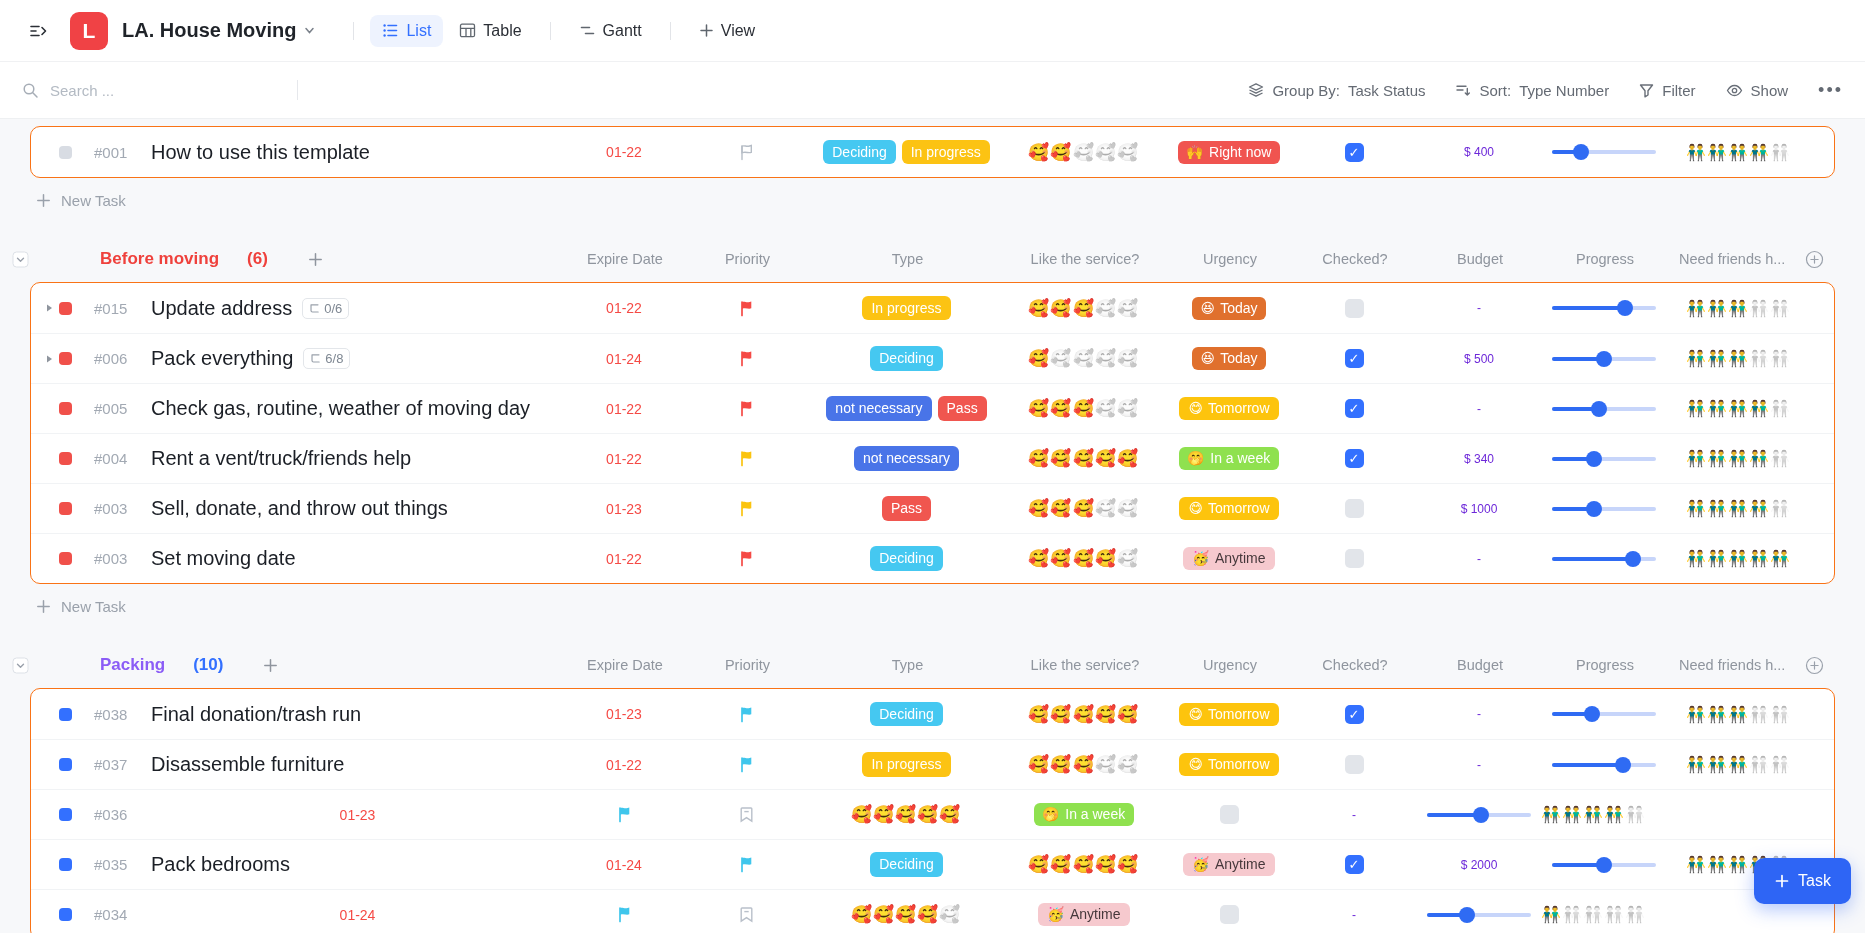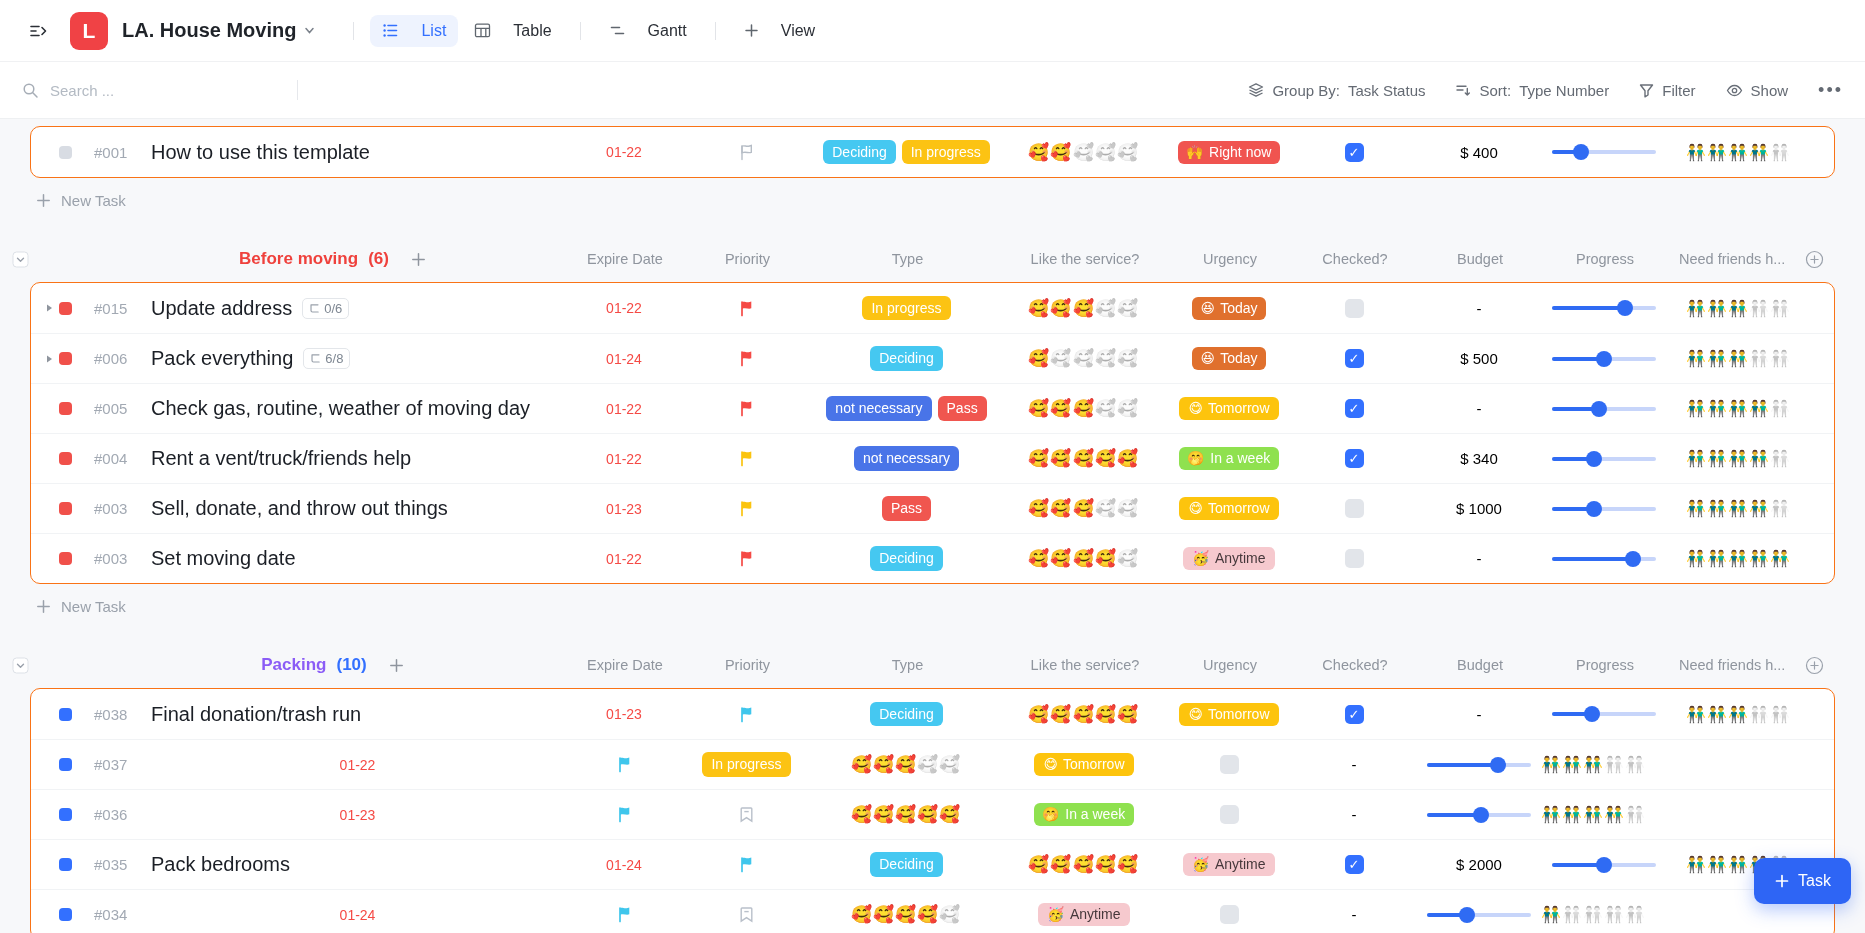--- a/index.html
+++ b/index.html
@@ -17,21 +17,21 @@
   .icon-btn{display:flex;align-items:center;justify-content:center;cursor:pointer;background:none;border:none;padding:4px;}
   .logo{
     width:38px;height:38px;border-radius:9px;background:#f04245;color:#fff;
     font-size:21px;font-weight:bold;display:flex;align-items:center;justify-content:center;
     margin:0 14px 0 18px;
   }
   .app-title{font-size:20px;font-weight:bold;color:#1f2329;display:flex;align-items:center;gap:8px;cursor:pointer;}
   .tabs{display:flex;align-items:center;margin-left:26px;gap:4px;}
   .tab-divider{width:1px;height:18px;background:#e2e4e8;margin:0 12px;}
   .tab{
-    display:flex;align-items:center;gap:22px;font-size:16px;color:#2b2f36;
+    display:flex;align-items:center;gap:7px;font-size:16px;color:#2b2f36;
     padding:7px 12px;border-radius:8px;cursor:pointer;background:none;border:none;
     font-family:inherit;
   }
   .tab.active{background:#eef3fe;color:#3370ff;}
   
   .toolbar{
     height:57px;background:#fff;display:flex;align-items:center;
     padding:0 22px;border-bottom:1px solid #eef0f2;box-sizing:border-box;
   }
   .search{display:flex;align-items:center;gap:9px;width:275px;}
@@ -76,29 +76,29 @@
   .urg{
     display:inline-flex;align-items:center;gap:5px;border-radius:6px;padding:3px 9px 4px;
     font-size:14px;white-space:nowrap;
   }
   .urg .emo-s{font-size:14px;}
   .cb{
     width:19px;height:19px;border-radius:5px;background:#e2e5ea;display:flex;align-items:center;
     justify-content:center;color:#fff;font-size:13px;font-weight:bold;cursor:pointer;
   }
   .cb.on{background:#3370ff;}
-  .budget{font-size:15px;color:#000000;}
+  .budget{font-size:12px;color:#6d28d9;}
   .slider{position:relative;width:104px;height:18px;cursor:pointer;}
   .slider .track{position:absolute;left:0;right:0;top:7px;height:4px;border-radius:2px;background:#c7d5fa;}
   .slider .fill{position:absolute;left:0;top:7px;height:4px;border-radius:2px;background:#2f6bf3;}
   .slider .knob{position:absolute;top:1px;width:16px;height:16px;border-radius:50%;background:#2f6bf3;}
   .friends-row{font-size:16px;letter-spacing:1px;white-space:nowrap;padding-right:20px;}
   
   .group-head{height:46px;margin-top:14px;position:relative;}
-  .group-left{grid-column:1 / 3;display:flex;align-items:center;padding-left:70px;gap:8px;justify-content:center;}
+  .group-left{grid-column:1 / 3;display:flex;align-items:center;padding-left:70px;gap:26px;}
   .collapse-box{position:absolute;left:-18px;top:15px;cursor:pointer;display:flex;}
   .group-title{font-size:17px;font-weight:bold;}
   .group-count{font-size:17px;font-weight:bold;margin-left:2px;}
   .group-add{margin-left:14px;cursor:pointer;display:flex;color:#8f959e;}
   .col-head{font-size:14.5px;color:#8f959e;display:flex;align-items:center;justify-content:center;white-space:nowrap;}
   .col-head.last{justify-content:flex-start;padding-left:14px;gap:14px;}
   .add-field{cursor:pointer;display:flex;margin-left:6px;}
   
   .new-task{
     height:44px;display:flex;align-items:center;gap:10px;color:#9aa1ab;font-size:15px;
@@ -747,20 +747,24 @@
     <span class="cell" style="justify-content:center;">
           <span class="friends-row"><span class="emo ">👬</span><span class="emo ">👬</span><span class="emo ">👬</span><span class="emo off">👬</span><span class="emo off">👬</span></span>
         </span>
   </div>
   <div class="grid g-row">
     <span class="meta">
       <span class="arrow"></span>
       <span class="bullet" style="background:#3370ff"></span>
       <span class="num">#037</span>
     </span>
+    <span class="name-cell">
+      <span class="task-name">Disassemble furniture</span>
+
+    </span>
     <span class="cell date">01-22</span>
     <span class="cell">
           <svg width="15" height="17" viewBox="0 0 15 17">
             <path d="M3 2v13.5" stroke="#3fc6ec" stroke-width="1.7" stroke-linecap="round"></path>
             <path d="M3 2.2C5.4.9 7.4 3.2 10.6 2L12.3 1.4V8.3C9.3 9.5 7.3 7.3 3 8.7Z" fill="#3fc6ec"></path>
           </svg>
         </span>
     <span class="cell">
           <span class="type-wrap">
             <span class="badge" style="background:#fcc313">In progress</span>

